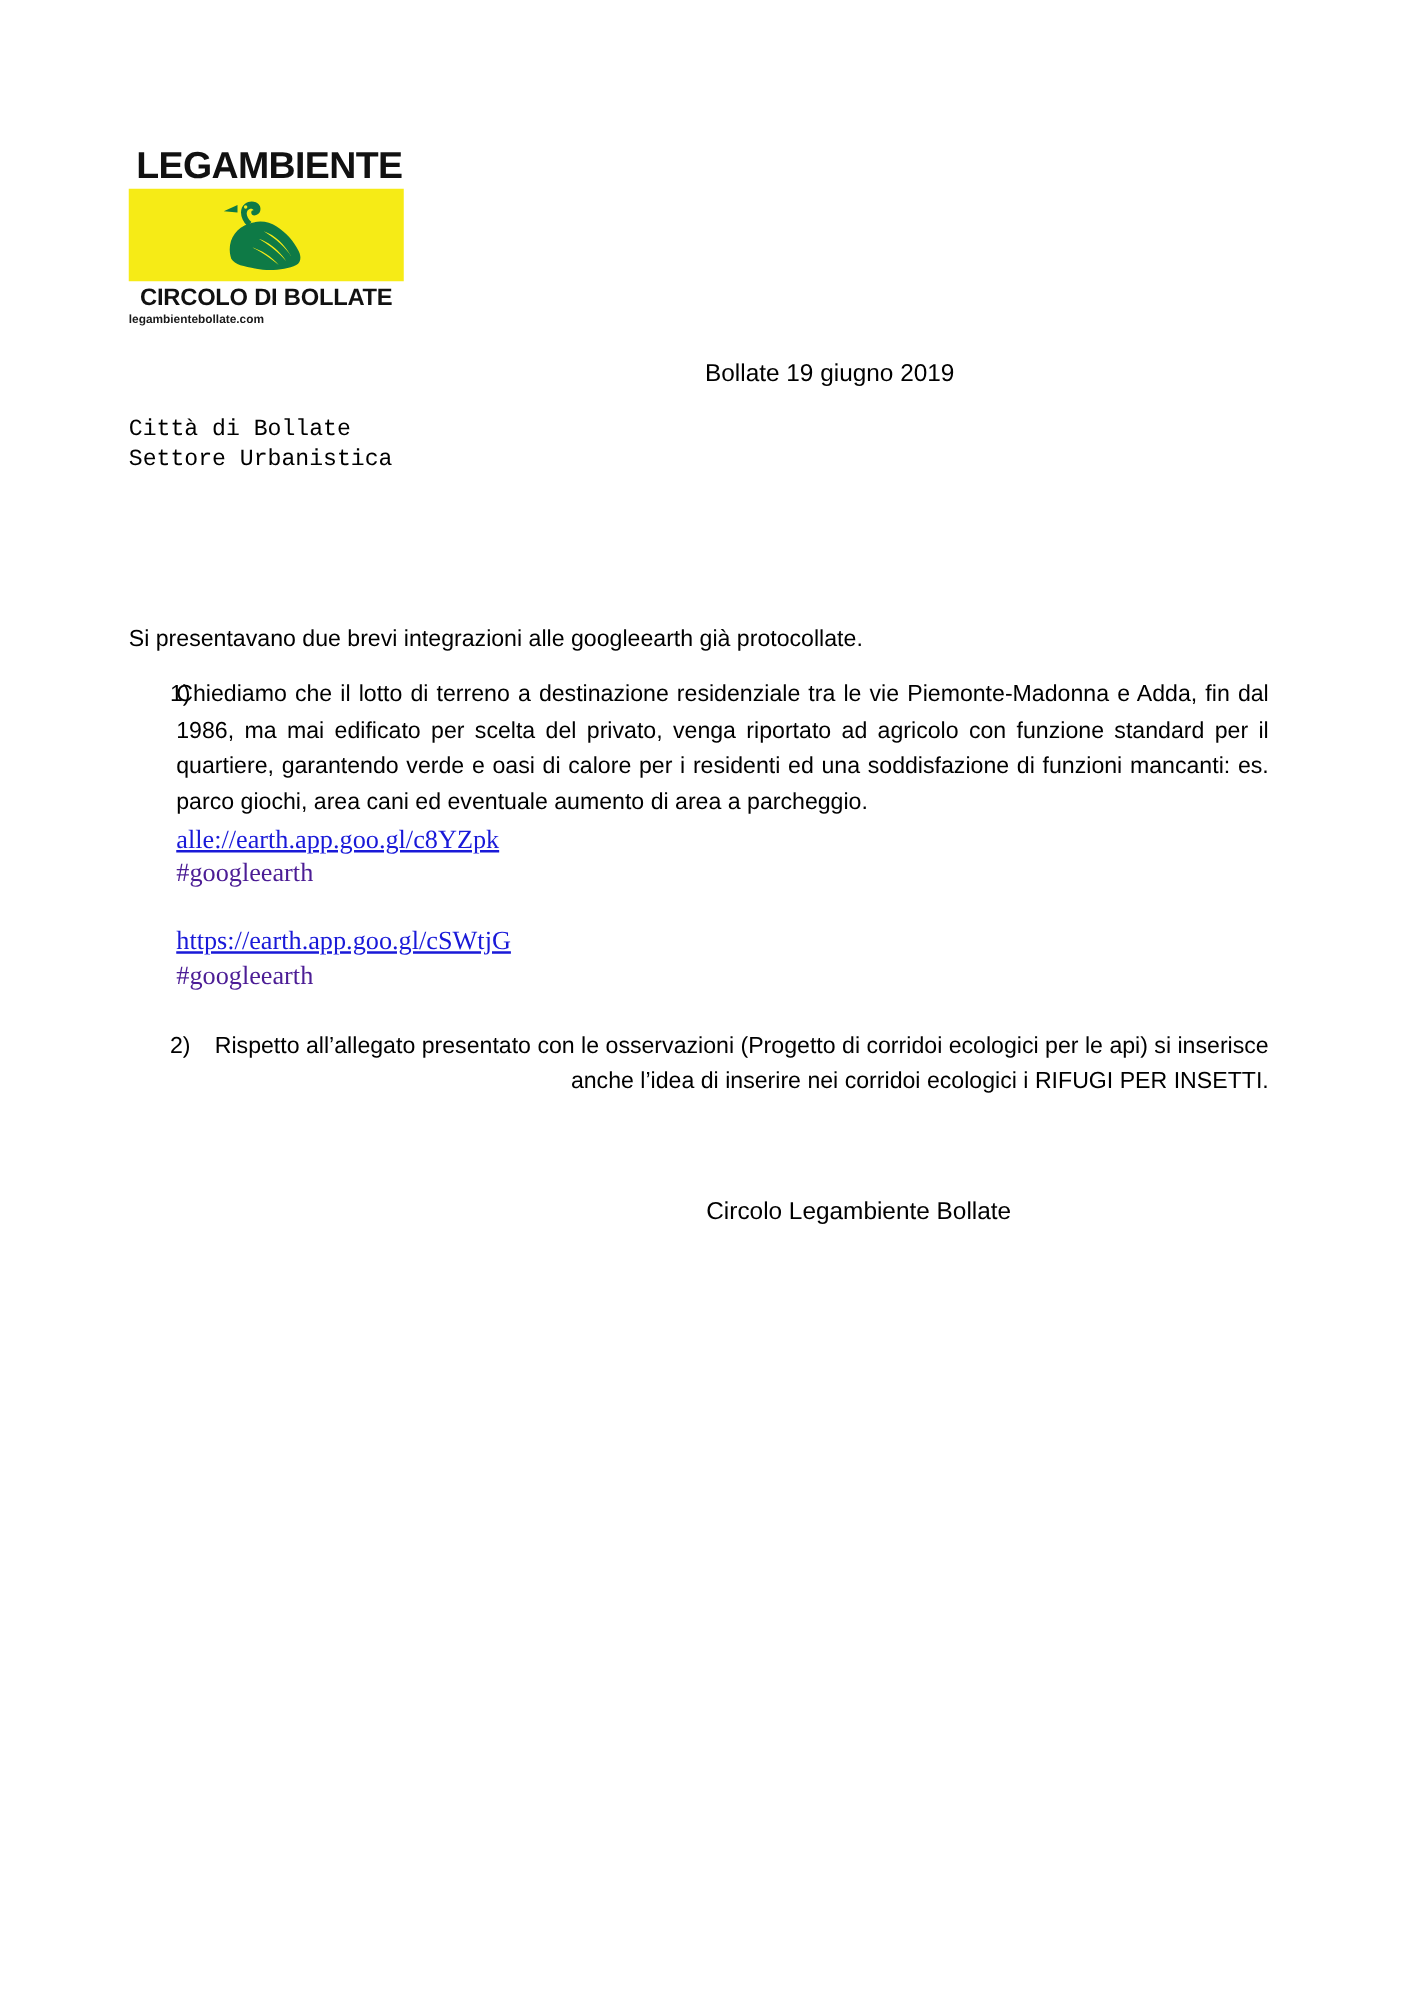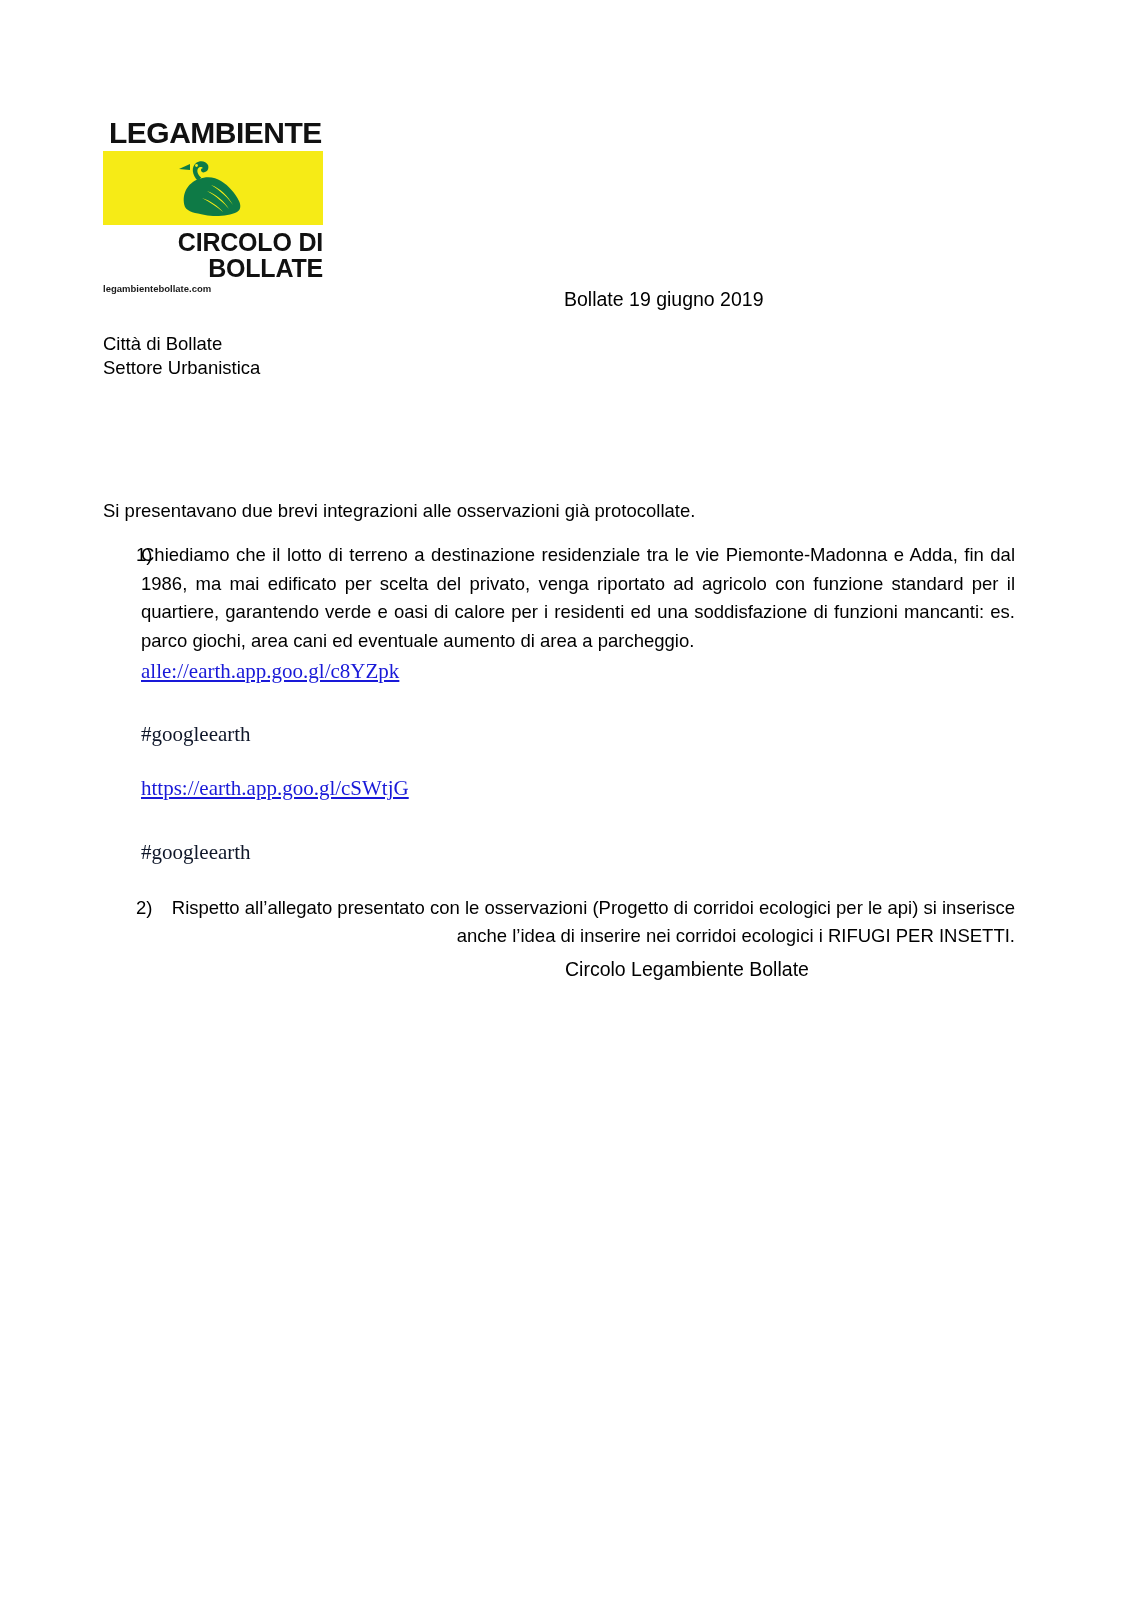--- a/index.html
+++ b/index.html
@@ -46,24 +46,24 @@
     width: 220px;
     position: relative;
     display: flex;
     align-items: center;
     justify-content: center;
   }
   .logo-band svg { display: block; }
   .logo-sub {
     font-family: "Liberation Sans", sans-serif;
     font-weight: bold;
-    font-size: 25px;
+    font-size: 19px;
     letter-spacing: -0.2px;
     color: #111111;
-    text-align: right;
+    text-align: center;
     margin-top: 4px;
     line-height: 1.05;
   }
   .logo-web {
     font-family: "Liberation Sans", sans-serif;
     font-weight: bold;
     font-size: 9.5px;
     color: #1a1a1a;
     margin-top: 1px;
   }
@@ -76,20 +76,21 @@
     font-size: 19.5px;
     color: #000;
     white-space: nowrap;
   }
   .addressee {
     position: absolute;
     left: 103px;
     top: 332px;
     font-size: 18.5px;
     line-height: 1.28;
+    font-family: Liberation Mono, monospace;
   }
   .addressee div { white-space: nowrap; }
 
   .subject {
     position: absolute;
     left: 103px;
     top: 410px;
     width: 910px;
     font-size: 18.5px;
     line-height: 1.35;
@@ -135,23 +136,22 @@
     line-height: 1.32;
     margin-top: 2px;
   }
   .link-block a,
   .link-block .url {
     color: #1919d8;
     text-decoration: underline;
     display: inline-block;
   }
   .link-block .tag {
-    color: #0f172a;
+    color: #4c1d95;
     display: block;
-    margin-top: 36px;
   }
   .link-gap { height: 26px; }
 
   .item2 {
     margin-top: 27px;
   }
 
   .signature {
     position: absolute;
     left: 565px;
@@ -192,21 +192,21 @@
   </div>
 
   <div class="date-line">Bollate 19 giugno 2019</div>
 
   <div class="addressee">
     <div>Città di Bollate</div>
     <div>Settore Urbanistica</div>
   </div>
 
 
-  <div class="intro">Si presentavano due brevi integrazioni alle osservazioni già protocollate.</div>
+  <div class="intro">Si presentavano due brevi integrazioni alle googleearth già protocollate.</div>
 
   <div class="list">
 
     <div class="list-item">
       <div class="li-num">1)</div>
       <div class="li-body">
         <span>Chiediamo che il lotto di terreno a destinazione residenziale tra le vie Piemonte-Madonna e Adda, fin dal 1986, ma mai edificato per scelta del privato, venga riportato ad agricolo con funzione standard per il quartiere, garantendo verde e oasi di calore per i residenti ed una soddisfazione di funzioni mancanti: es. parco giochi, area cani ed eventuale aumento di area a parcheggio.</span>
         <div class="link-block">
           <span class="url">alle://earth.app.goo.gl/c8YZpk</span>
           <span class="tag">#googleearth</span>

